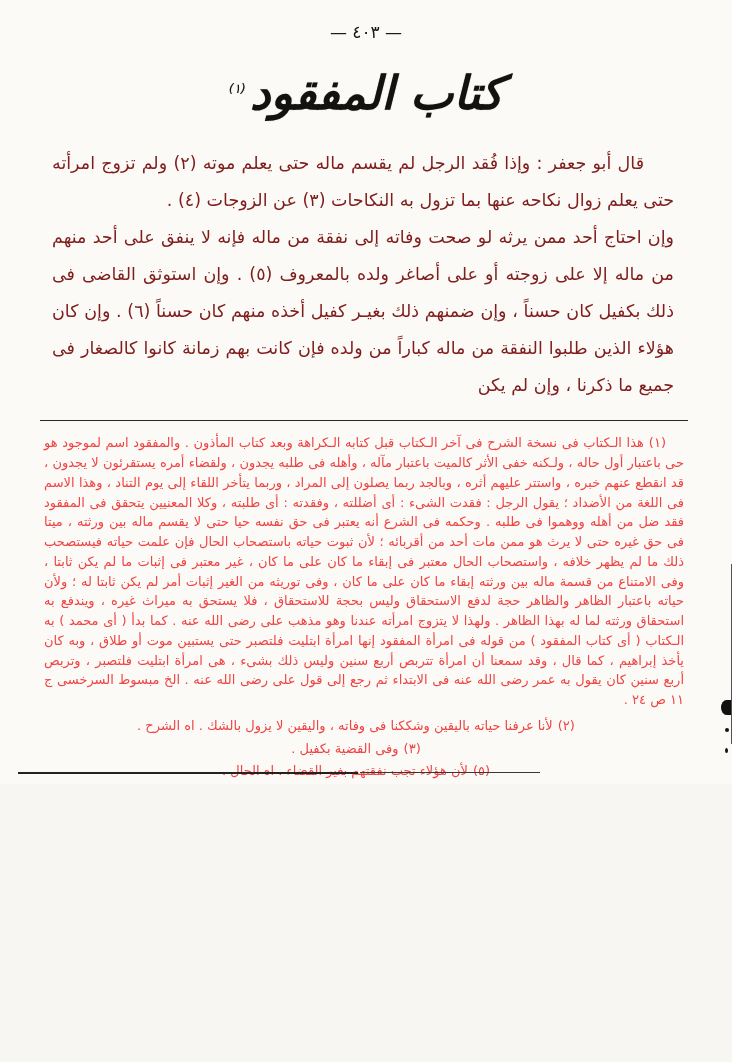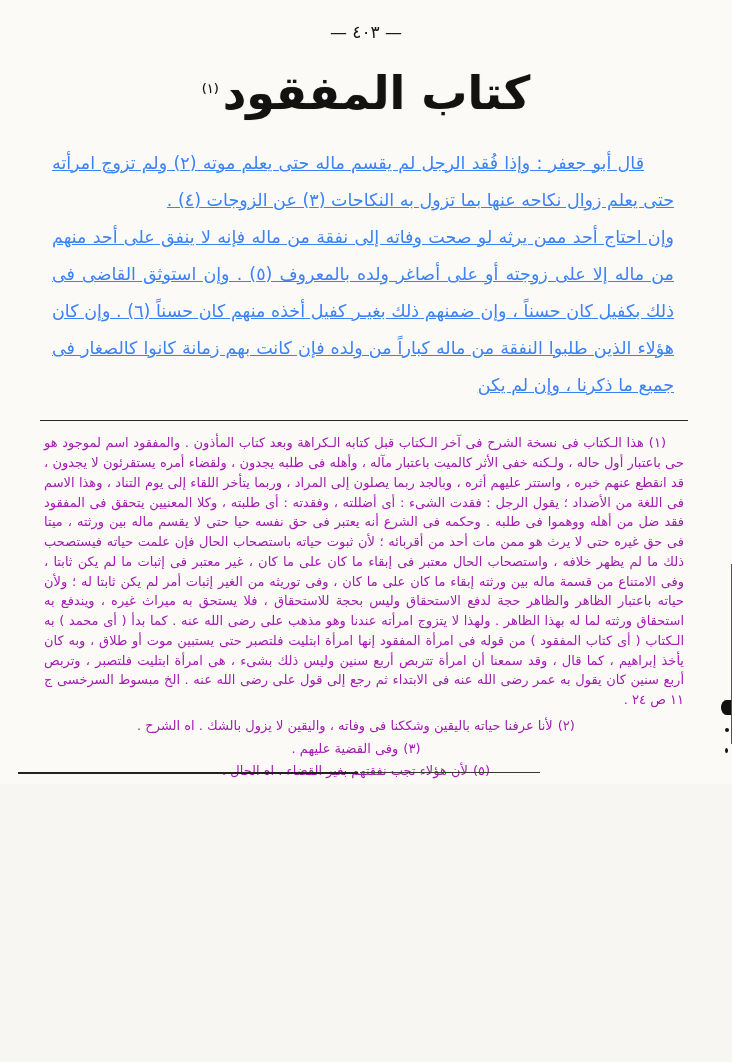--- a/index.html
+++ b/index.html
@@ -25,52 +25,52 @@
     color: #1c1a18;
   }
   .book-title {
     text-align: center;
     margin-top: 26px;
     font-size: 46px;
     font-weight: bold;
     line-height: 1.1;
     color: #141210;
     text-shadow: 0 0 1px rgba(0,0,0,0.35);
+    font-style: italic;
   }
   .book-title sup {
     font-size: 13px;
     font-weight: normal;
     vertical-align: super;
     margin-right: 4px;
   }
   .main-text {
     margin: 26px 58px 0 52px;
     font-size: 17.5px;
     line-height: 2.12;
     text-align: justify;
-    color: #3b82f6;
-    text-decoration: underline;
+    color: #7f1d1d;
   }
   .main-text p {
     margin: 0;
   }
   .main-text p.indent {
     text-indent: 30px;
   }
   .separator {
     border: none;
     border-top: 1.6px solid #2a2825;
     margin: 16px 44px 12px 40px;
   }
   .footnotes {
     margin: 0 48px 0 44px;
     font-size: 13px;
     line-height: 1.52;
     text-align: justify;
-    color: #a21caf;
+    color: #ef4444;
   }
   .footnote {
     margin: 0 0 3px 0;
   }
   .footnote.long {
     text-indent: 18px;
     margin-bottom: 6px;
   }
   .footnote.short {
     padding-right: 16px;
@@ -147,21 +147,21 @@
   <hr class="separator">
 
   <div class="footnotes">
     <div class="footnote long">
       <span class="fn-marker">(١)</span><span>هذا الـكتاب فى نسخة الشرح فى آخر الـكتاب قبل كتابه الـكراهة وبعد كتاب المأذون . والمفقود اسم لموجود هو حى باعتبار أول حاله ، ولـكنه خفى الأثر كالميت باعتبار مآله ، وأهله فى طلبه يجدون ، ولقضاء أمره يستقرئون لا يجدون ، قد انقطع عنهم خبره ، واستتر عليهم أثره ، وبالجد ربما يصلون إلى المراد ، وربما يتأخر اللقاء إلى يوم التناد ، وهذا الاسم فى اللغة من الأضداد ؛ يقول الرجل : فقدت الشىء : أى أضللته ، وفقدته : أى طلبته ، وكلا المعنيين يتحقق فى المفقود فقد ضل من أهله ووهموا فى طلبه . وحكمه فى الشرع أنه يعتبر فى حق نفسه حيا حتى لا يقسم ماله بين ورثته ، ميتا فى حق غيره حتى لا يرث هو ممن مات أحد من أقربائه ؛ لأن ثبوت حياته باستصحاب الحال فإن علمت حياته فيستصحب ذلك ما لم يظهر خلافه ، واستصحاب الحال معتبر فى إبقاء ما كان على ما كان ، غير معتبر فى إثبات ما لم يكن ثابتا ، وفى الامتناع من قسمة ماله بين ورثته إبقاء ما كان على ما كان ، وفى توريثه من الغير إثبات أمر لم يكن ثابتا له ؛ ولأن حياته باعتبار الظاهر والظاهر حجة لدفع الاستحقاق وليس بحجة للاستحقاق ، فلا يستحق به ميراث غيره ، ويندفع به استحقاق ورثته لما له بهذا الظاهر . ولهذا لا يتزوج امرأته عندنا وهو مذهب على رضى الله عنه . كما بدأ ( أى محمد ) به الـكتاب ( أى كتاب المفقود ) من قوله فى امرأة المفقود إنها امرأة ابتليت فلتصبر حتى يستبين موت أو طلاق ، وبه كان يأخذ إبراهيم ، كما قال ، وقد سمعنا أن امرأة تتربص أربع سنين وليس ذلك بشىء ، هى امرأة ابتليت فلتصبر ، وتربص أربع سنين كان يقول به عمر رضى الله عنه فى الابتداء ثم رجع إلى قول على رضى الله عنه . الخ مبسوط السرخسى ج ١١ ص ٢٤ .</span>
     </div>
     <div class="footnote short">
       <span class="fn-marker">(٢)</span><span>لأنا عرفنا حياته باليقين وشككنا فى وفاته ، واليقين لا يزول بالشك . اه الشرح .</span>
     </div>
     <div class="footnote short">
-      <span class="fn-marker">(٣)</span><span>وفى القضية عليهم .</span>
+      <span class="fn-marker">(٣)</span><span>وفى القضية بكفيل .</span>
     </div>
     <div class="footnote short">
       <span class="fn-marker">(٥)</span><span>لأن هؤلاء تجب نفقتهم بغير القضاء . اه الحال .</span>
     </div>
   </div>
 
   <div class="artifact blob"></div>
   <div class="artifact dot1"></div>
   <div class="artifact dot2"></div>
   <div class="artifact bottom-line"></div>

